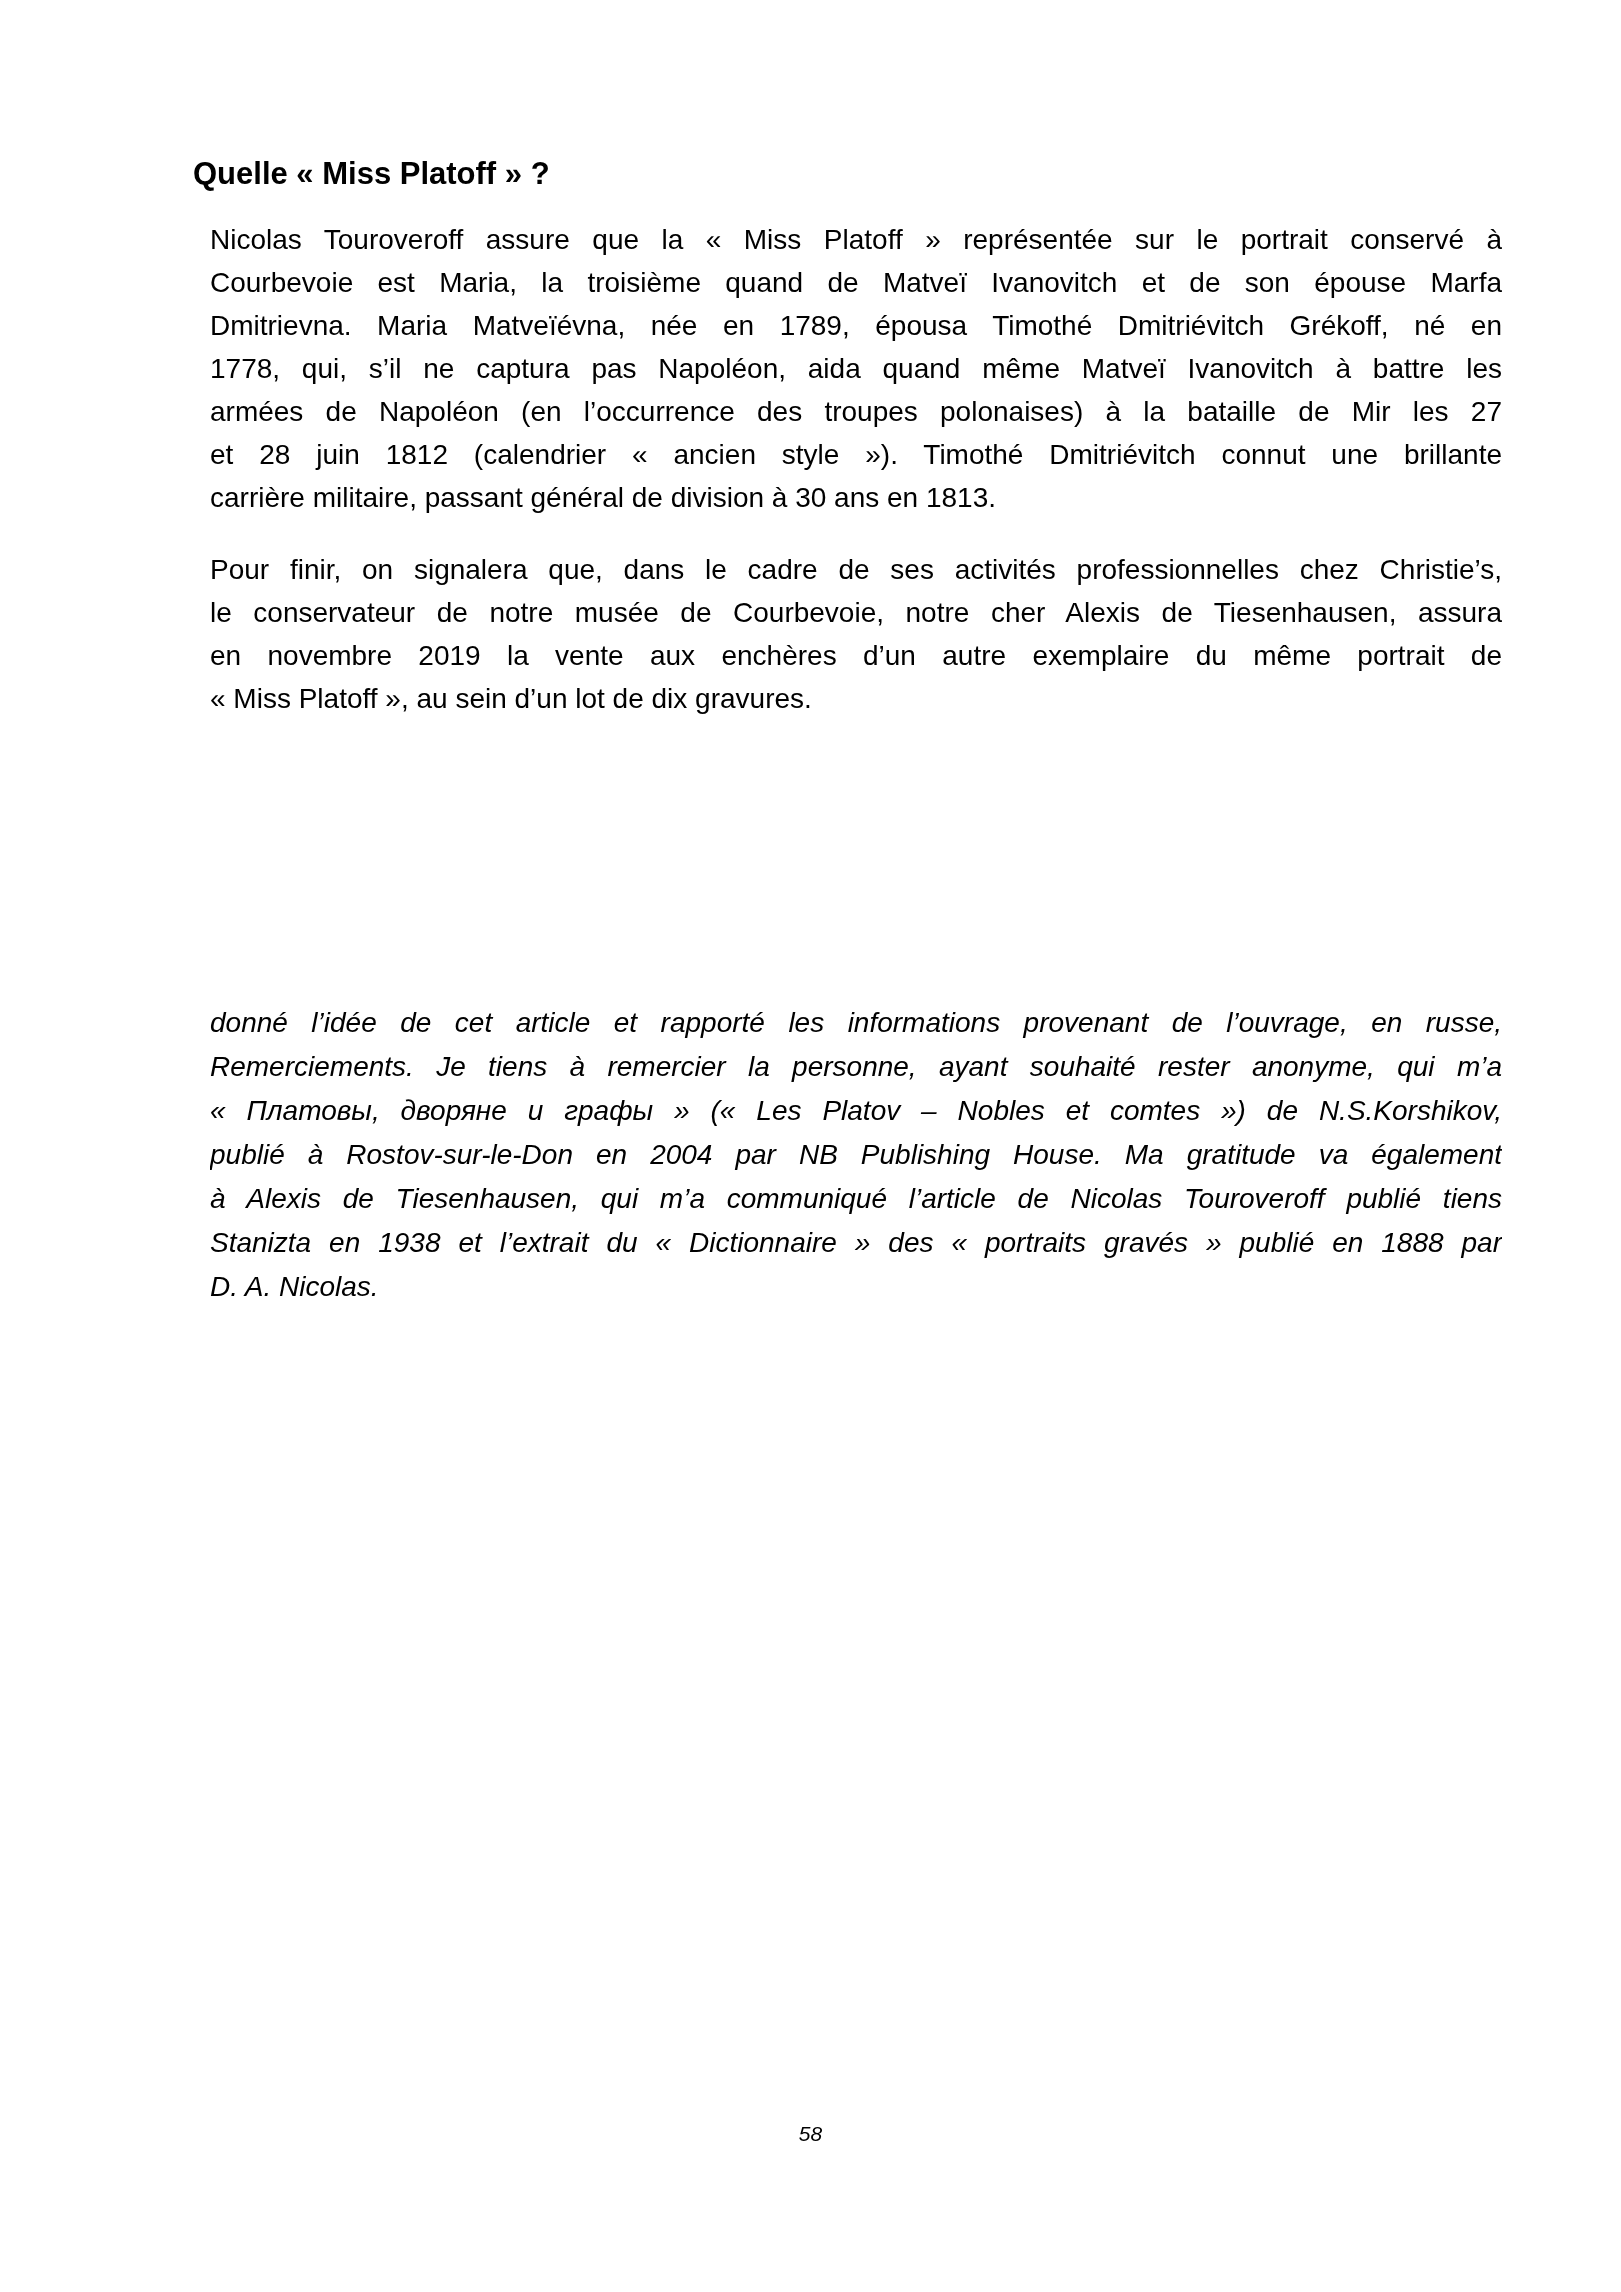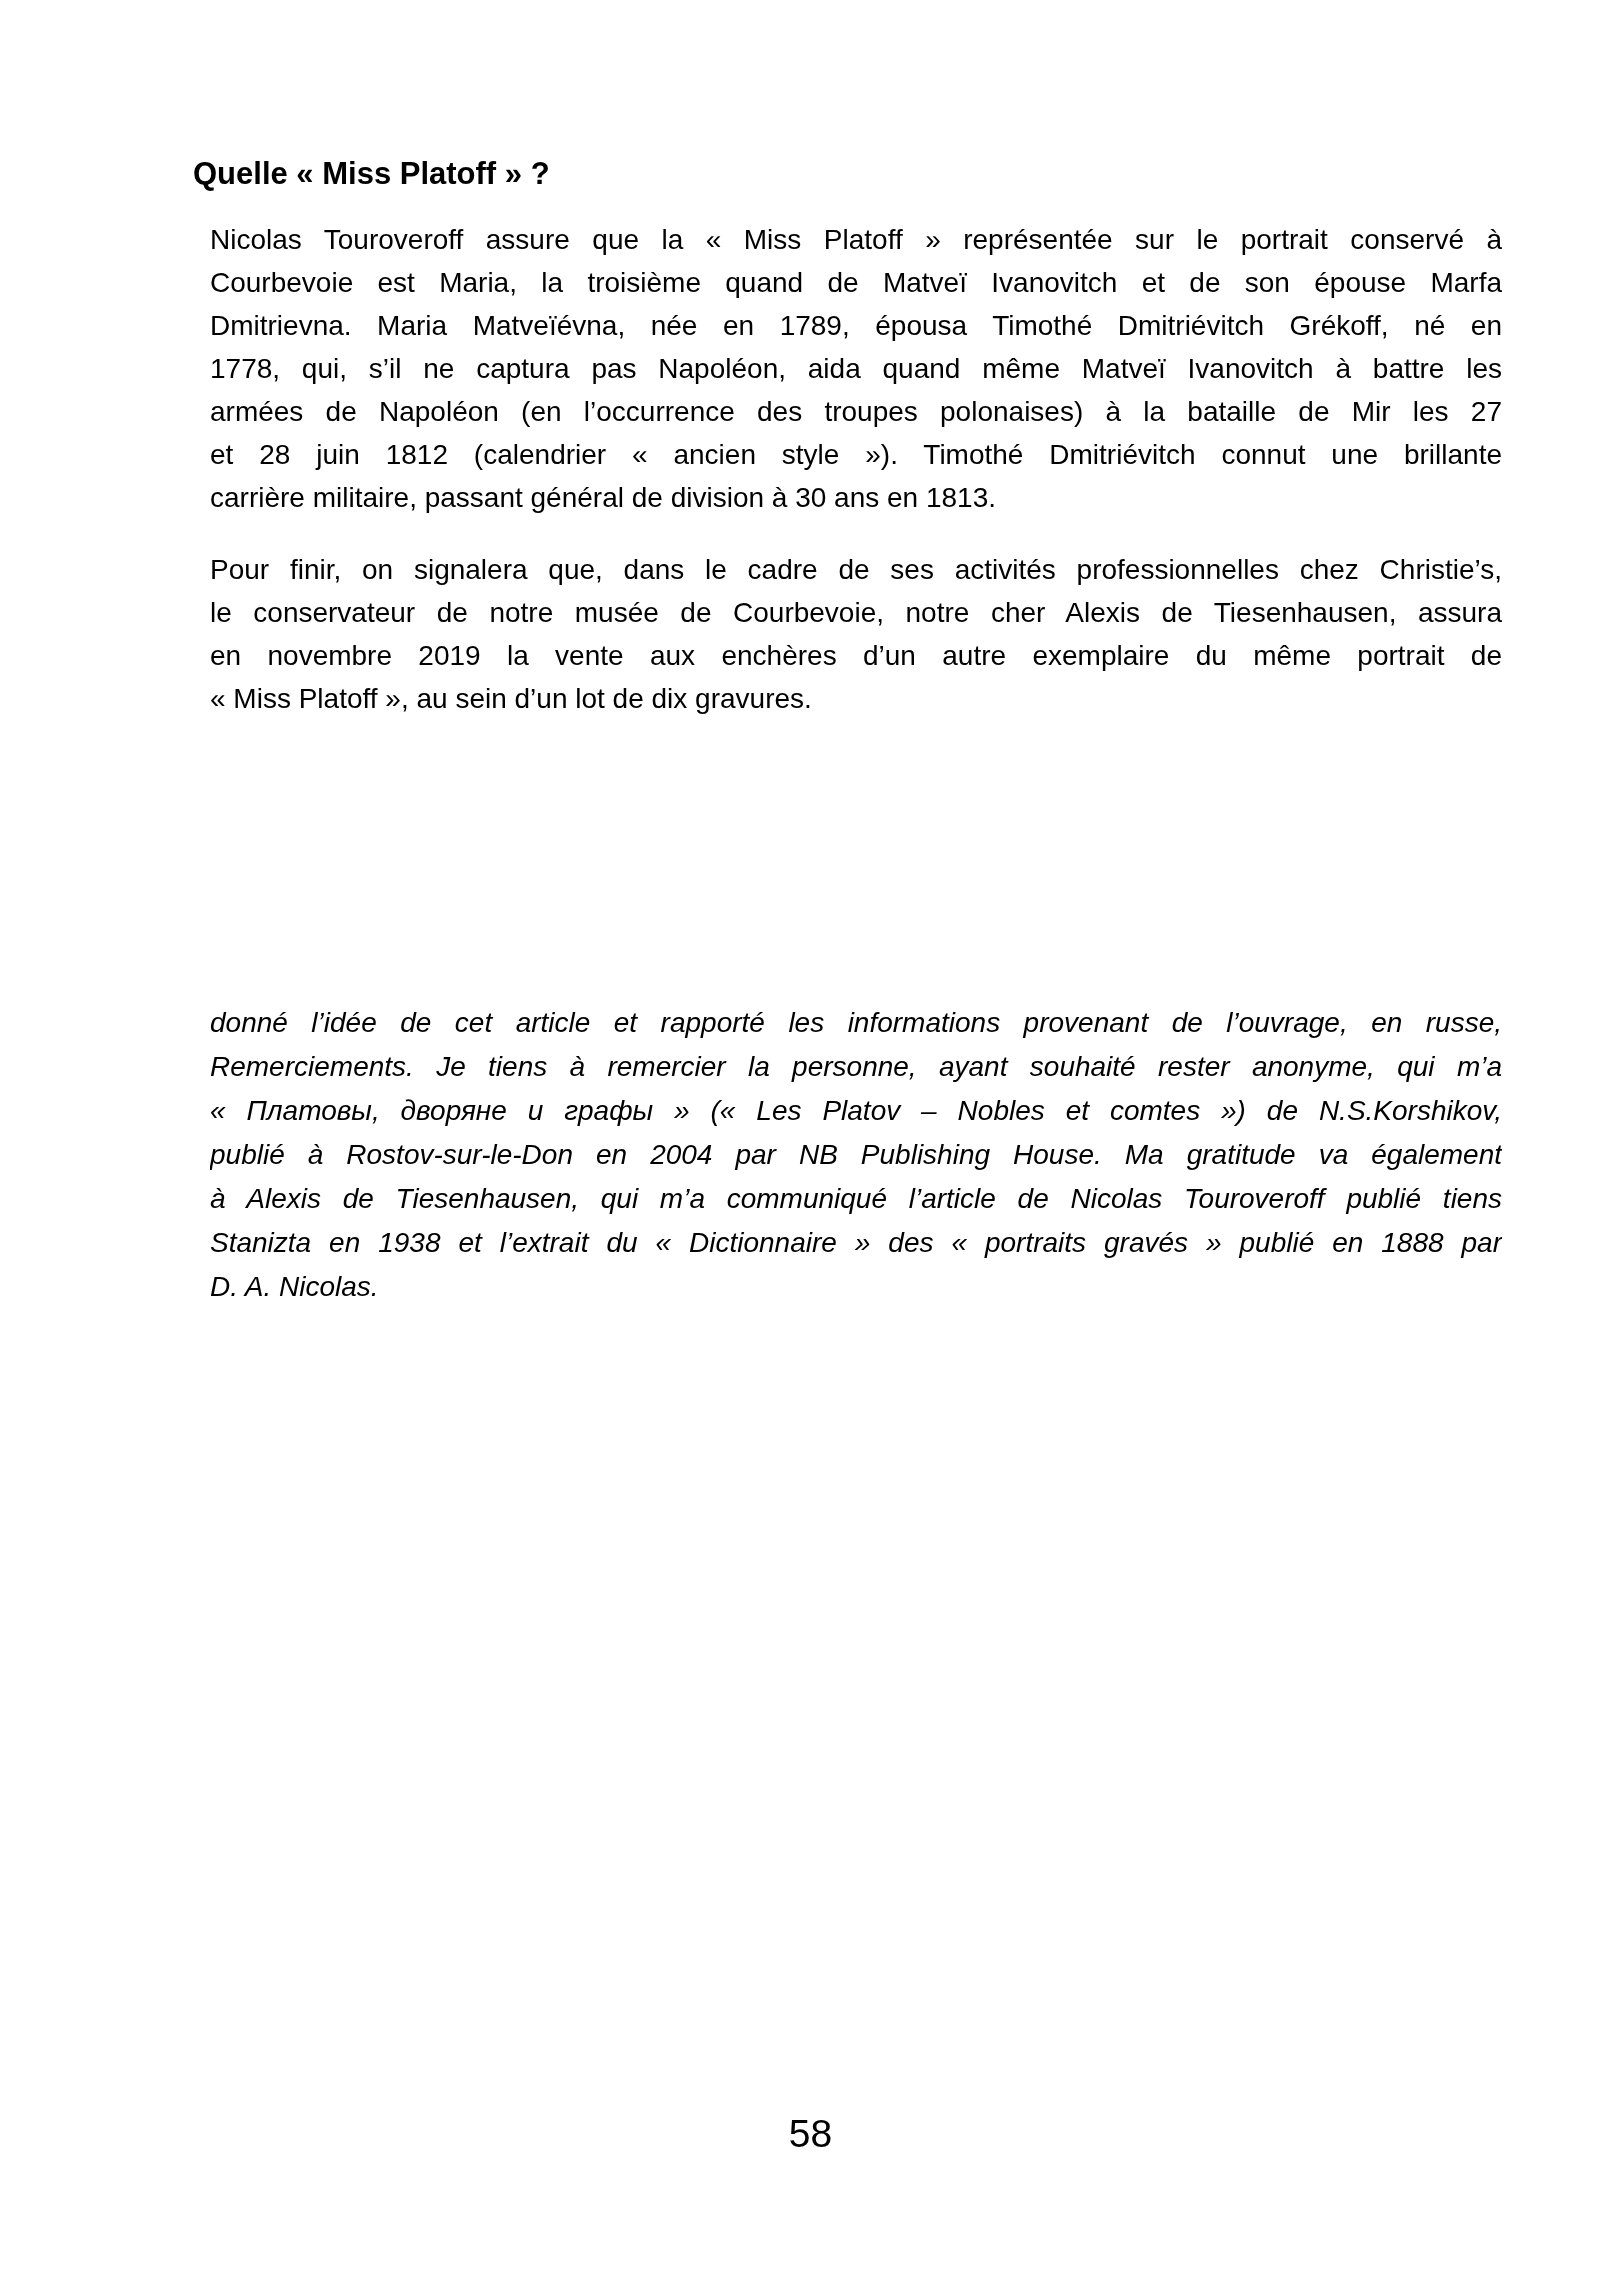--- a/index.html
+++ b/index.html
@@ -52,22 +52,23 @@
   .line.last {
     text-align: center;
     text-align-last: left;
   }
   .page-number {
     position: absolute;
     left: 0;
     top: 2112px;
     width: 1621px;
     text-align: center;
-    font-size: 39px;
+    font-size: 21px;
     line-height: 43px;
+    font-style: italic;
   }
 </style>
 </head>
 <body>
 
 <div class="page">
 
   <div class="heading">Quelle « Miss Platoff » ?</div>
 
   <div class="para para-1">

